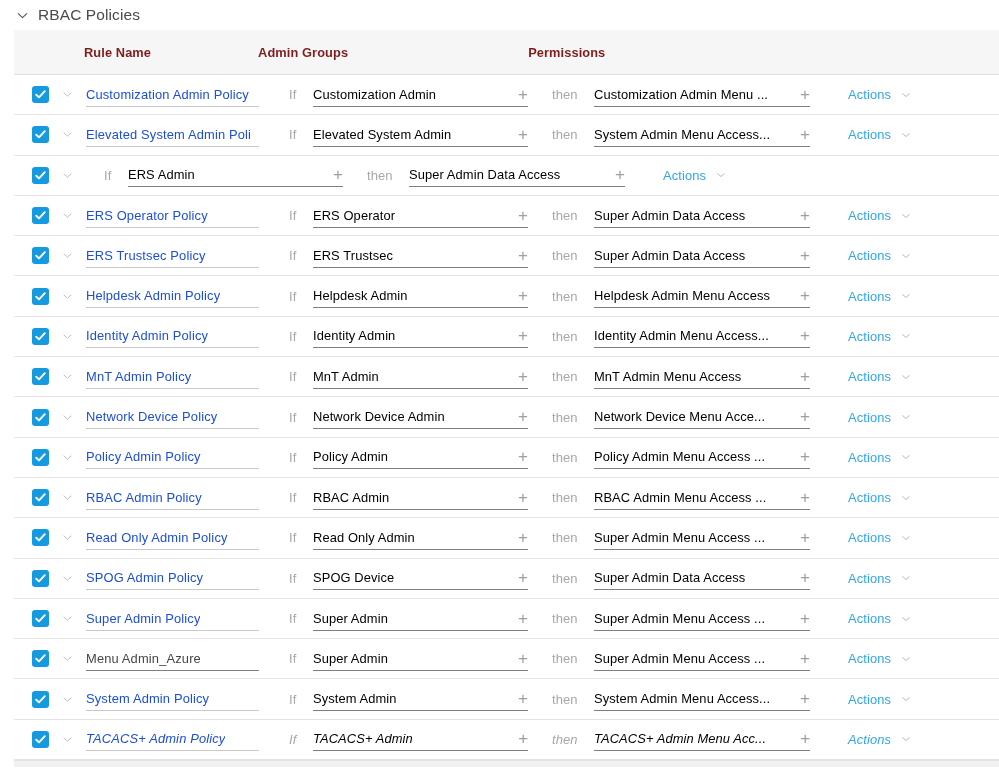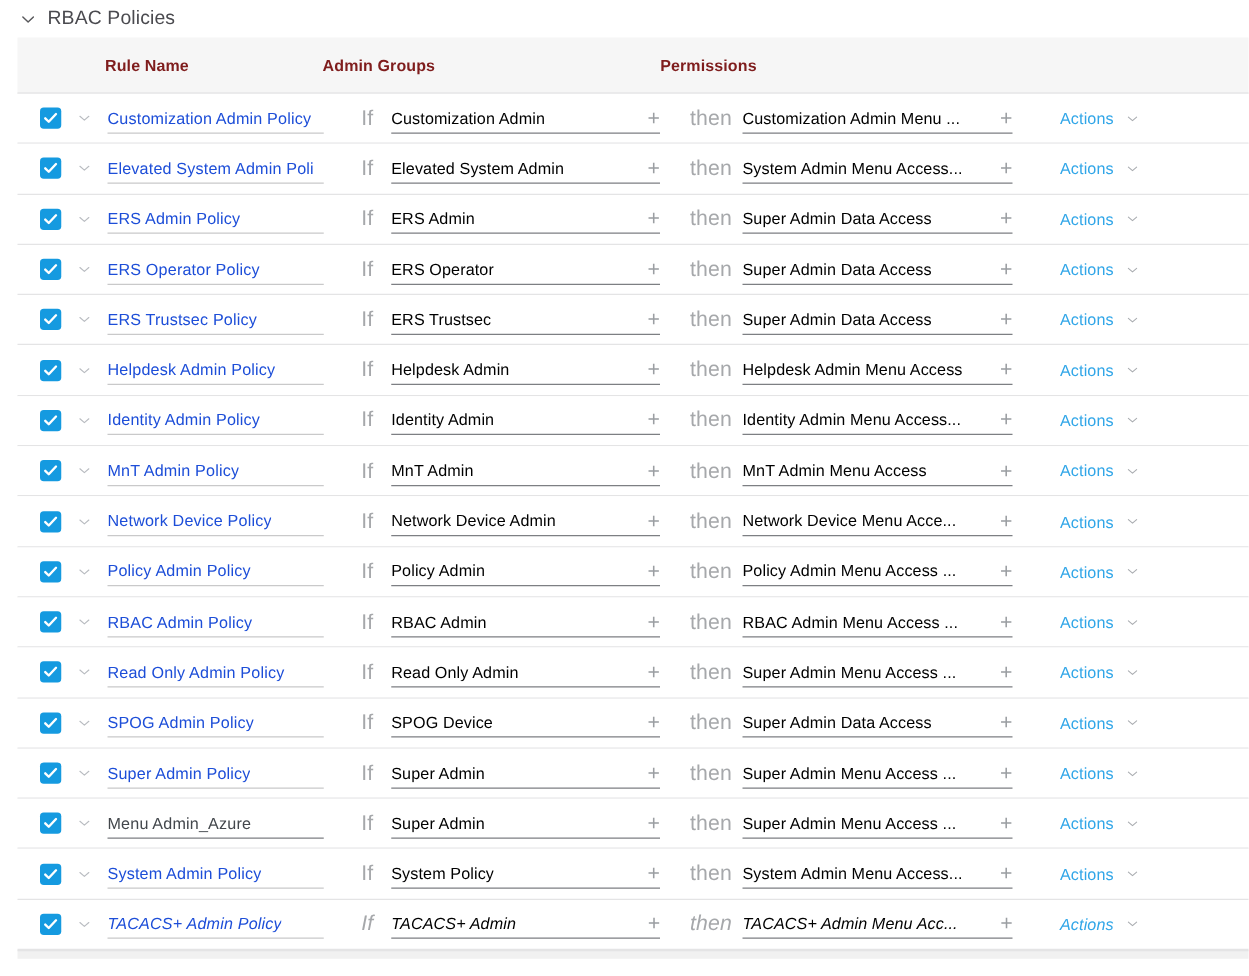--- a/index.html
+++ b/index.html
@@ -121,21 +121,21 @@
     color: #1d4ed8;
     letter-spacing: .15px;
     white-space: nowrap;
     overflow: hidden;
   }
   .fld-rule.filled .txt { color: #43474c; }
   .fld-rule.filled { border-bottom-color: #7d7f83; }
 
   
   .conn {
-    font-size: 17px;
+    font-size: 13px;
     color: #a6a8ab;
     flex: 0 0 auto;
     letter-spacing: .1px;
   }
   .conn-if   { margin-left: 30px; width: 14px; }
   .conn-then { margin-left: 24px; width: 34px; }
 
   
   .fld-chip {
     flex: 0 0 auto;
@@ -290,23 +290,20 @@
         <span class="cb">
           <svg width="13" height="13" viewBox="0 0 13 13" fill="none" aria-hidden="true">
             <path d="M2.2 6.7 L5 9.4 L10.8 3.2" stroke="#ffffff" stroke-width="1.9" stroke-linecap="round" stroke-linejoin="round"></path>
           </svg>
         </span>
         <span class="row-chevron">
           <svg width="13" height="13" viewBox="0 0 16 16" fill="none" aria-hidden="true">
             <path d="M3.6 6.2 L8 10 L12.4 6.2" stroke="currentColor" stroke-width="1.15" stroke-linecap="round" stroke-linejoin="round"></path>
           </svg>
         </span>
-        <span class="fld-rule">
-          <span class="txt">ERS Admin Policy</span>
-        </span>
         <span class="conn conn-if">If</span>
         <span class="fld-chip fld-admin">
           <span class="txt">ERS Admin</span>
           <span class="plus">+</span>
         </span>
         <span class="conn conn-then">then</span>
         <span class="fld-chip fld-perm">
           <span class="txt">Super Admin Data Access</span>
           <span class="plus">+</span>
         </span>
@@ -724,21 +721,21 @@
         <span class="row-chevron">
           <svg width="13" height="13" viewBox="0 0 16 16" fill="none" aria-hidden="true">
             <path d="M3.6 6.2 L8 10 L12.4 6.2" stroke="currentColor" stroke-width="1.15" stroke-linecap="round" stroke-linejoin="round"></path>
           </svg>
         </span>
         <span class="fld-rule">
           <span class="txt">System Admin Policy</span>
         </span>
         <span class="conn conn-if">If</span>
         <span class="fld-chip fld-admin">
-          <span class="txt">System Policy</span>
+          <span class="txt">System Admin</span>
           <span class="plus">+</span>
         </span>
         <span class="conn conn-then">then</span>
         <span class="fld-chip fld-perm">
           <span class="txt">System Admin Menu Access...</span>
           <span class="plus">+</span>
         </span>
         <span class="actions">
           <span class="lbl">Actions</span>
           <span class="ac-chevron">

